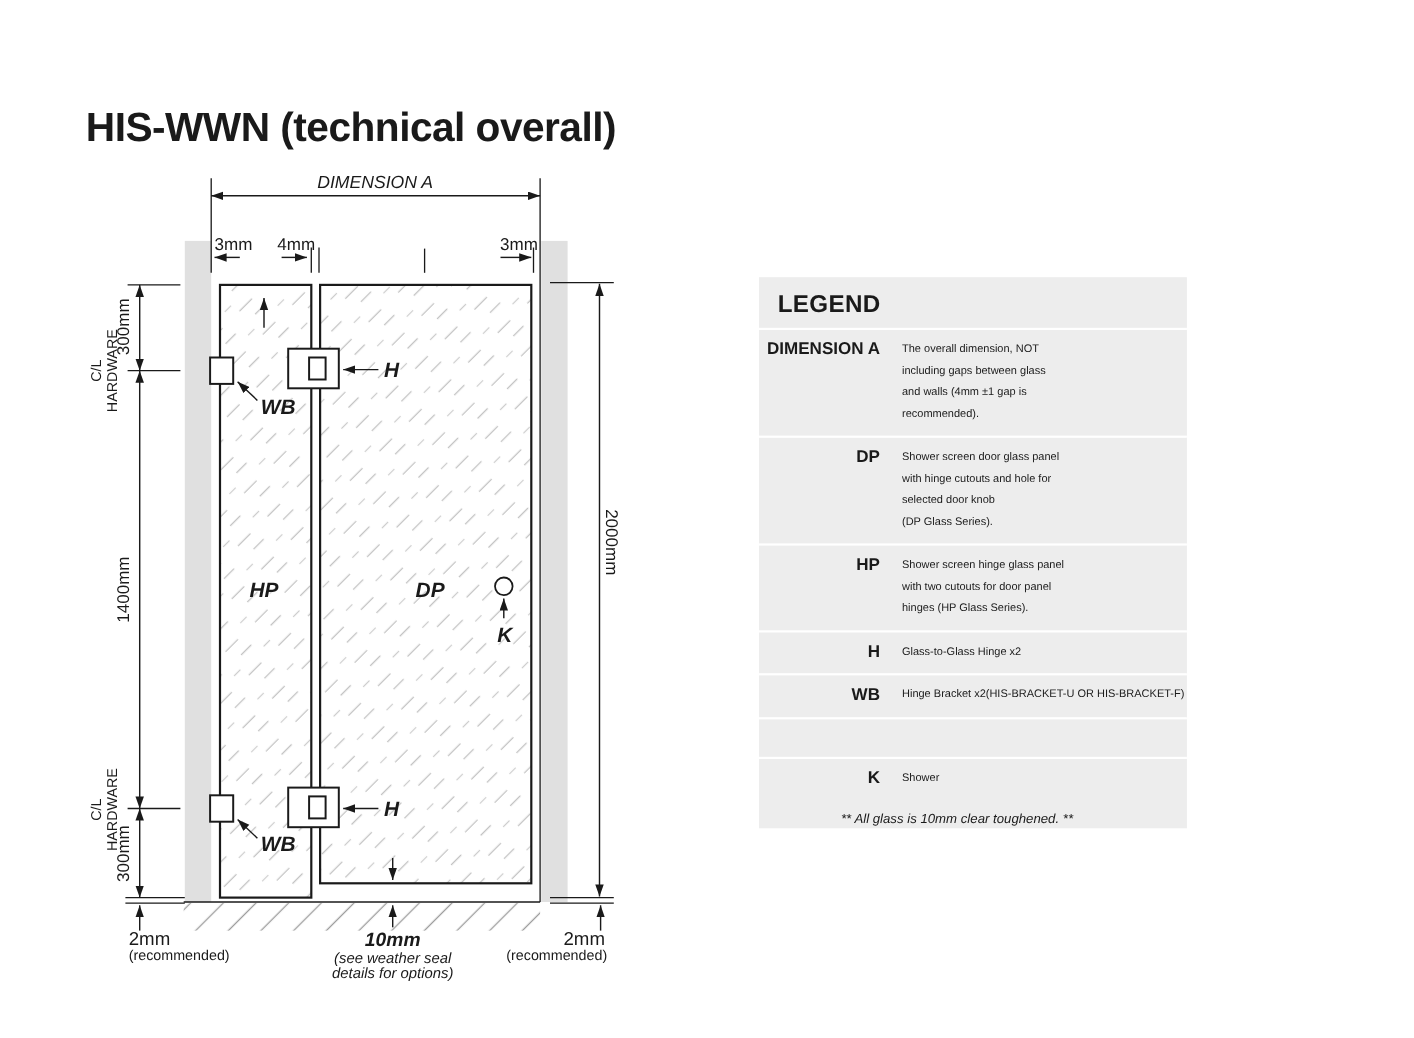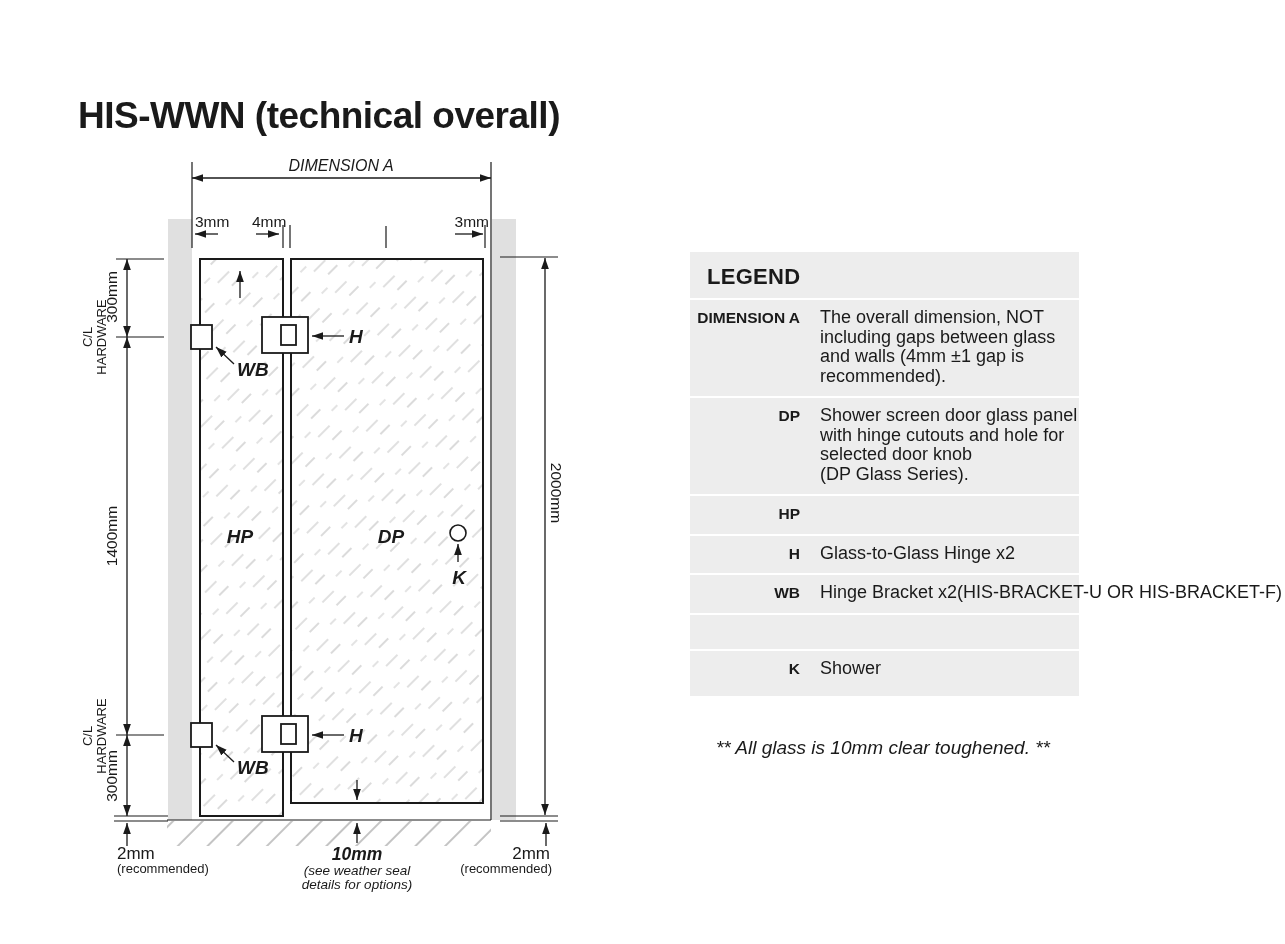--- a/index.html
+++ b/index.html
@@ -22,31 +22,31 @@
   .note{font-size:13.5px;font-style:italic}
   .b10{font-size:17.5px;font-weight:bold;font-style:italic}
   .ln1{stroke:#1a1a1a;stroke-width:1.2px}
   .dim{stroke:#1a1a1a;stroke-width:1.3px}
   .pnl{stroke:#1a1a1a;stroke-width:2px}
   .hw{fill:#fff;stroke:#1a1a1a;stroke-width:1.8px}
   .wall{fill:#e0e0e0}
 
   .legend{
     position:absolute;left:690px;top:252px;width:389px;
-    background:#ededed;padding-bottom:2px;
+    background:#ededed;padding-bottom:20px;
   }
   .legend-title{font-size:22px;font-weight:bold;padding:12px 0 8px 17px;letter-spacing:.3px}
   .legend-row{display:flex;border-top:2px solid #ffffff;padding:8px 0 10px}
   .legend-row.empty{min-height:16px}
   .legend-row.last{padding-bottom:16px}
   .term{flex:0 0 110px;text-align:right;font-weight:bold;font-size:15.5px;line-height:19.5px;white-space:pre}
-  .desc{margin-left:20px;font-size:18px;line-height:19.5px;white-space:pre}
+  .desc{margin-left:20px;font-size:10px;line-height:19.5px;white-space:pre}
   .footnote{
-    position:absolute;left:690px;top:737px;width:360px;text-align:right;
-    font-size:19px;font-style:italic;
+    position:absolute;left:690px;top:737px;width:360px;text-align:center;
+    font-size:12px;font-style:italic;
   }
 </style>
 </head>
 <body>
 
 <h1 class="title">HIS-WWN (technical overall)</h1>
 
 <svg class="drawing" width="620" height="780" viewBox="60 140 620 780" xmlns="http://www.w3.org/2000/svg">
   <defs>
     <marker id="arr" markerUnits="userSpaceOnUse" markerWidth="11" markerHeight="8" refX="11" refY="3.85" orient="auto-start-reverse">
@@ -162,20 +162,23 @@
       </div>
       <div class="legend-row">
         <span class="term">DP</span>
         <span class="desc">Shower screen door glass panel
 with hinge cutouts and hole for
 selected door knob
 (DP Glass Series).</span>
       </div>
       <div class="legend-row">
         <span class="term">HP</span>
+        <span class="desc">Shower screen hinge glass panel
+with two cutouts for door panel
+hinges (HP Glass Series).</span>
       </div>
       <div class="legend-row">
         <span class="term">H</span>
         <span class="desc">Glass-to-Glass Hinge x2</span>
       </div>
       <div class="legend-row">
         <span class="term">WB</span>
         <span class="desc">Hinge Bracket x2(HIS-BRACKET-U OR HIS-BRACKET-F)</span>
       </div>
       <div class="legend-row empty">

